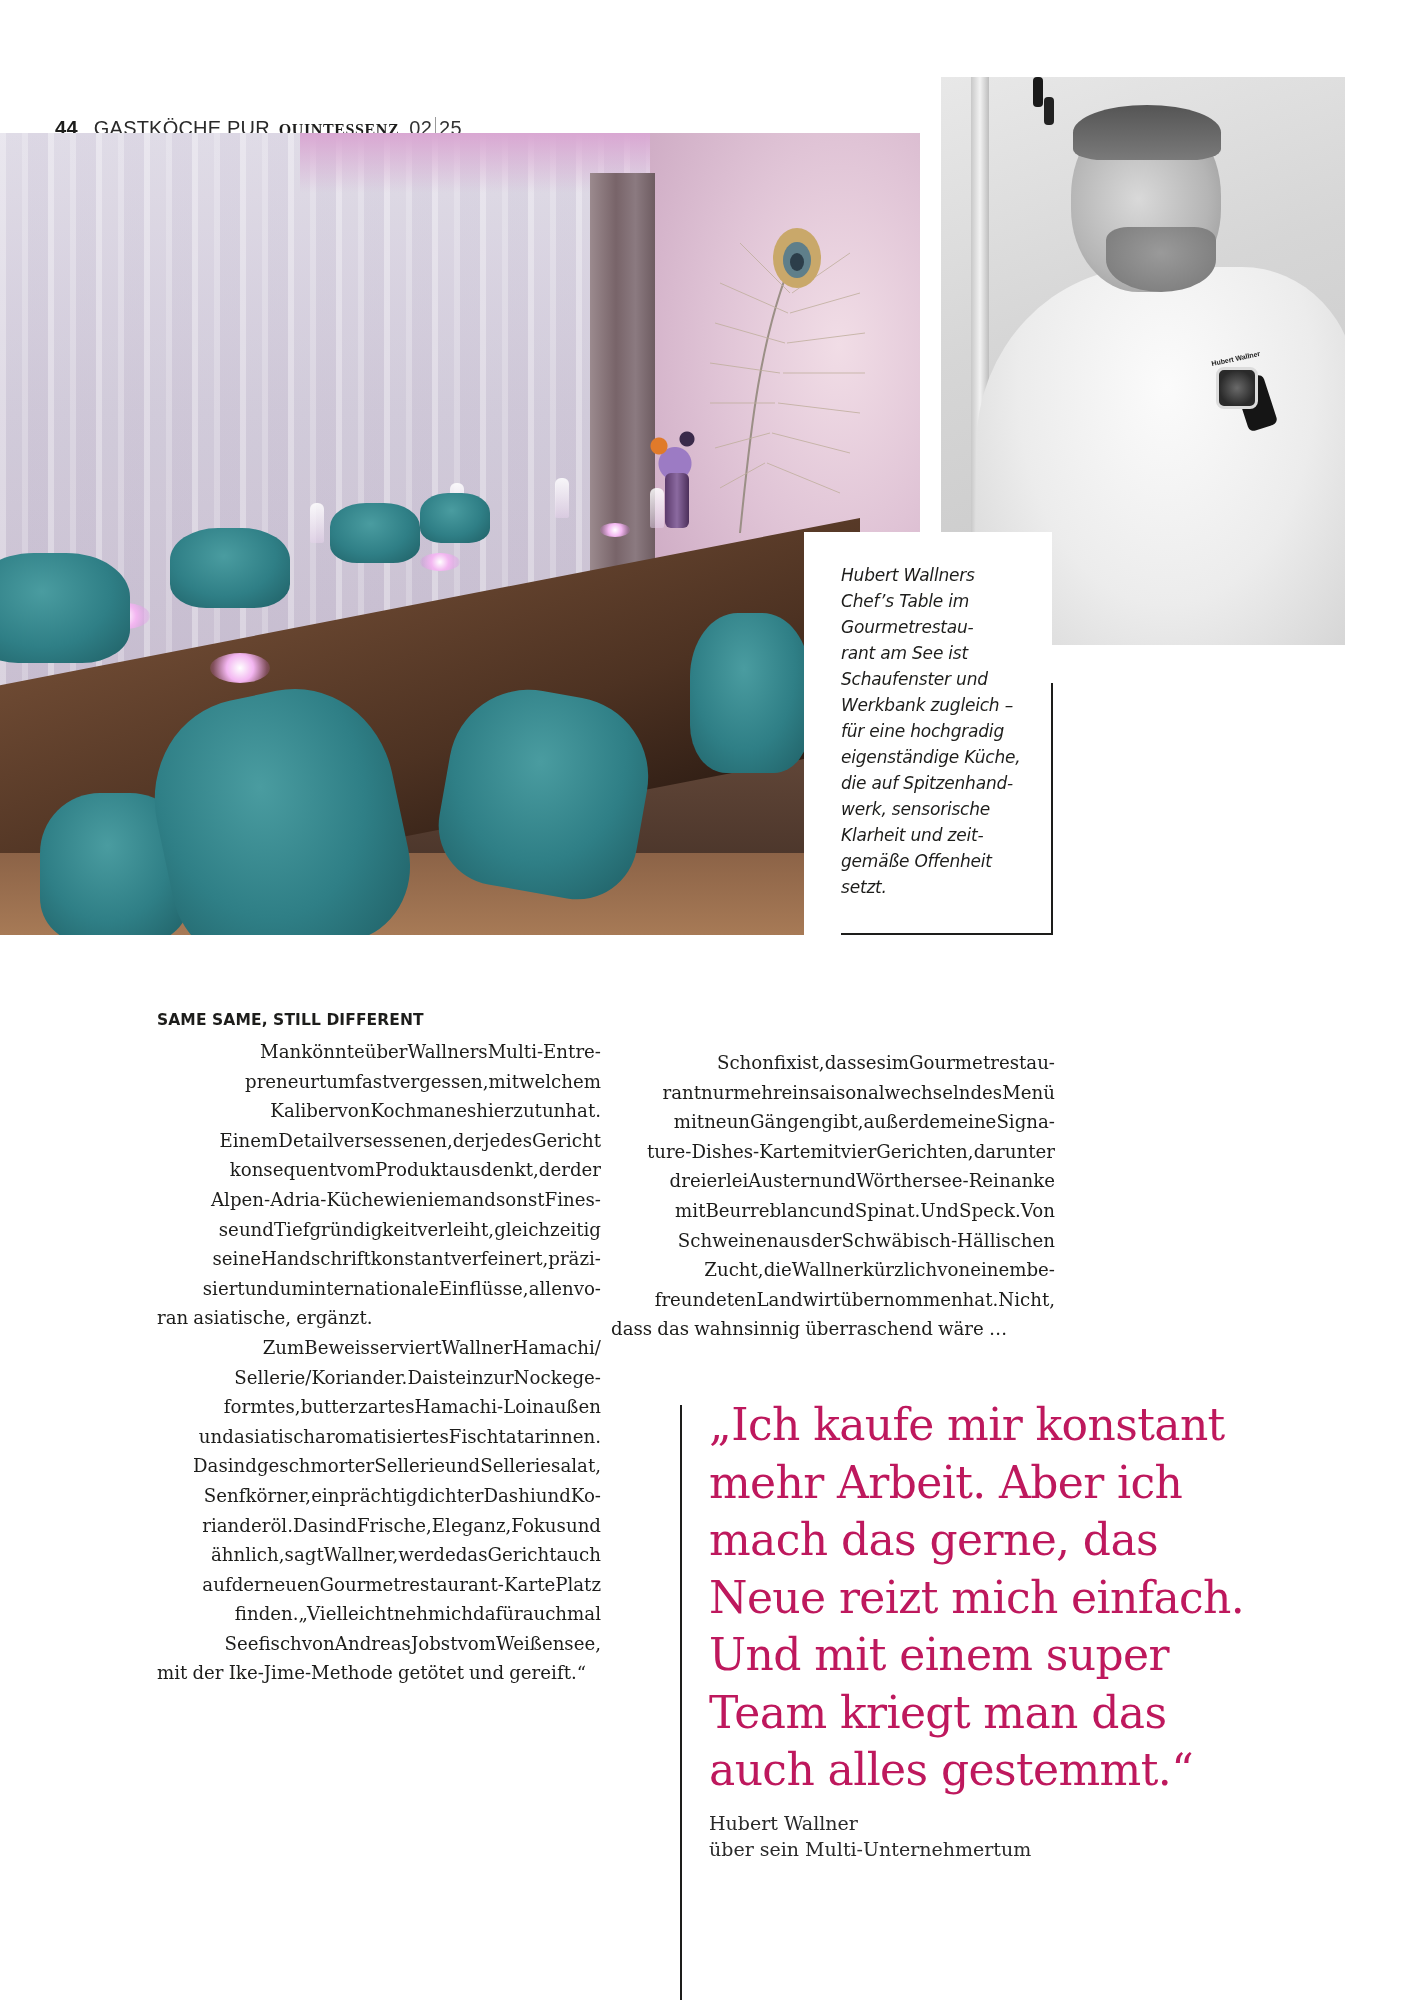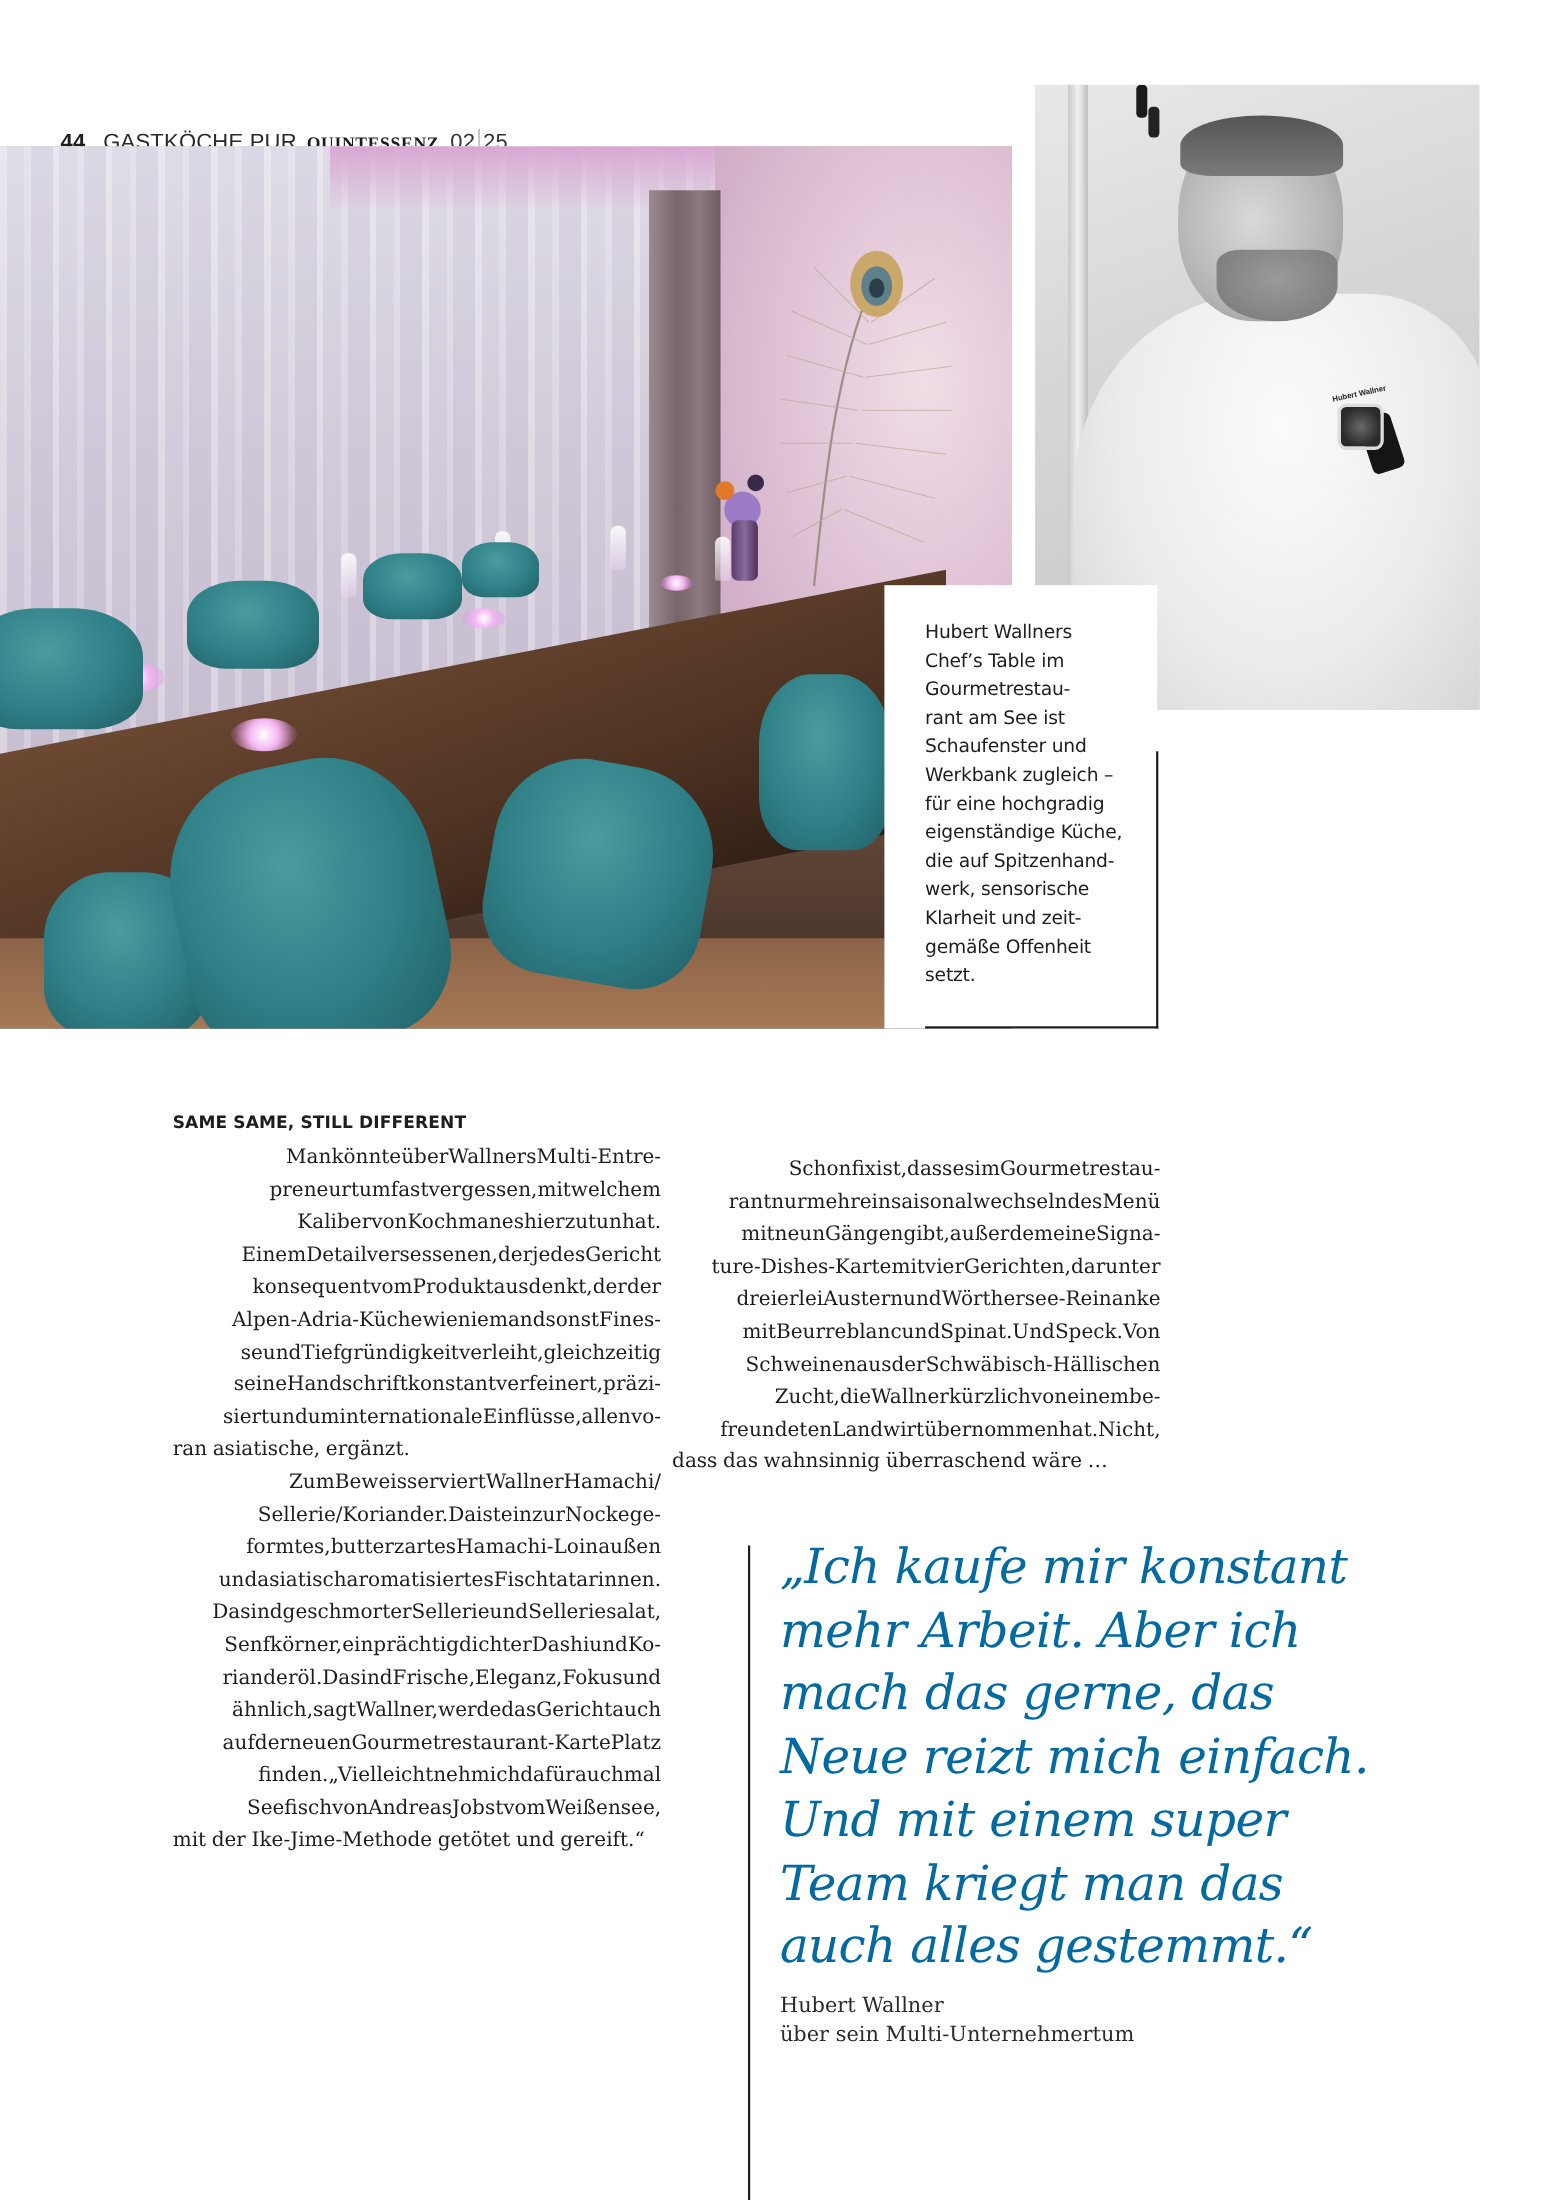--- a/index.html
+++ b/index.html
@@ -108,21 +108,21 @@
 
   
   .caption-box {
     position: absolute; left: 804px; top: 532px; width: 248px; height: 403px; background: #ffffff;
   }
   .caption-box .caption-text {
     position: absolute; left: 37px; top: 30px; width: 205px;
     font-family: "DejaVu Sans", sans-serif; font-size: 17px; line-height: 26px; color: #1d1d1b;
     letter-spacing: -0.2px;
   }
-  .caption-box .caption-line { display: block; white-space: nowrap; }
+  .caption-box .caption-line { display: block; white-space: nowrap; font-style: italic; }
   .caption-box .border-right { position: absolute; left: 247px; top: 151px; width: 2px; height: 252px; background: #1d1d1b; }
   .caption-box .border-bottom { position: absolute; left: 37px; top: 401px; width: 212px; height: 2px; background: #1d1d1b; }
 
   
   .article-col {
     position: absolute; font-family: "DejaVu Serif", serif; font-size: 18.2px; line-height: 29.6px;
     color: #1d1d1b; text-align: justify; hyphens: manual;
   }
   .col-left { left: 145px; top: 1010px; width: 444px; margin-left: 12px; }
   .col-right { left: 611px; top: 1048px; width: 444px; }
@@ -132,22 +132,22 @@
   }
   .paragraph { margin: 0; }
   .justify-line { display: flex; justify-content: flex-end; white-space: nowrap; }
   .justify-line.last { justify-content: flex-start; gap: 0.28em; }
   .justify-line.indent { padding-left: 41px; }
 
   
   .quote-rule { position: absolute; left: 680px; top: 1405px; width: 2px; height: 595px; background: #1d1d1b; }
   .pull-quote {
     position: absolute; left: 709px; top: 1396px; width: 560px;
-    font-family: "DejaVu Serif", serif; font-style: italic; font-size: 44px; line-height: 57.5px;
-    color: #0369a1; letter-spacing: -0.6px; font-weight: normal;
+    font-family: "DejaVu Serif", serif; font-size: 44px; line-height: 57.5px;
+    color: #be185d; letter-spacing: -0.6px; font-weight: normal;
   }
   .pull-quote .q-line { display: block; white-space: nowrap; }
   .quote-attrib {
     position: absolute; left: 709px; top: 1810px; width: 500px;
     font-family: "DejaVu Serif", serif; font-size: 19px; line-height: 26px; color: #2a2a2a;
   }
   .quote-attrib span { display: block; }
 </style>
 </head>
 <body>

